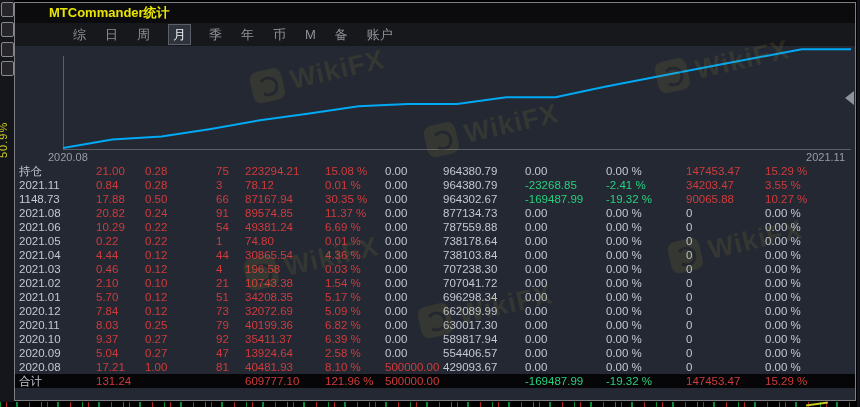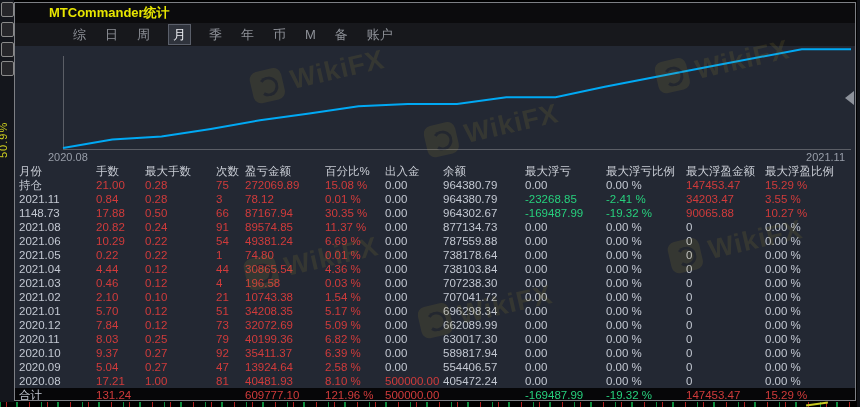--- a/index.html
+++ b/index.html
@@ -101,40 +101,26 @@
       <div class="axis-x"></div>
       <svg id="chart-svg" width="840" height="119">
           <polyline points="48.0,102.0 97.3,93.4 146.5,90.4 195.8,82.9 245.0,74.3 294.3,67.5 343.5,60.2 392.8,57.9 442.0,57.9 491.3,51.3 540.5,51.3 589.8,40.8 688.3,21.8 786.8,3.2 836.0,3.2" fill="none" stroke="#00a9f4" stroke-width="2"></polyline>
         </svg>
       <span class="xlab start">2020.08</span>
       <span class="xlab end">2021.11</span>
       <div class="collapse"></div>
     </div>
 
     <div class="stats" id="stats-table">
-        <div class="trow hdr">
-          <span class="c0">月份</span>
-          <span class="c1">手数</span>
-          <span class="c2">最大手数</span>
-          <span class="c3">次数</span>
-          <span class="c4">盈亏金额</span>
-          <span class="c5">百分比%</span>
-          <span class="c6">出入金</span>
-          <span class="c7">余额</span>
-          <span class="c8">最大浮亏</span>
-          <span class="c9">最大浮亏比例</span>
-          <span class="c10">最大浮盈金额</span>
-          <span class="c11">最大浮盈比例</span>
-        </div>
         <div class="trow ">
           <span class="c0 cell ">持仓</span>
           <span class="c1 cell red">21.00</span>
           <span class="c2 cell red">0.28</span>
           <span class="c3 cell red">75</span>
-          <span class="c4 cell red">272069.89</span>
+          <span class="c4 cell red">223294.21</span>
           <span class="c5 cell red">15.08 %</span>
           <span class="c6 cell ">0.00</span>
           <span class="c7 cell ">964380.79</span>
           <span class="c8 cell ">0.00</span>
           <span class="c9 cell ">0.00 %</span>
           <span class="c10 cell red">147453.47</span>
           <span class="c11 cell red">15.29 %</span>
         </div>
         <div class="trow ">
           <span class="c0 cell ">2021.11</span>
@@ -319,21 +305,21 @@
           <span class="c11 cell ">0.00 %</span>
         </div>
         <div class="trow ">
           <span class="c0 cell ">2020.08</span>
           <span class="c1 cell red">17.21</span>
           <span class="c2 cell red">1.00</span>
           <span class="c3 cell red">81</span>
           <span class="c4 cell red">40481.93</span>
           <span class="c5 cell red">8.10 %</span>
           <span class="c6 cell red">500000.00</span>
-          <span class="c7 cell ">405472.24</span>
+          <span class="c7 cell ">429093.67</span>
           <span class="c8 cell ">0.00</span>
           <span class="c9 cell ">0.00 %</span>
           <span class="c10 cell ">0</span>
           <span class="c11 cell ">0.00 %</span>
         </div>
         <div class="trow total">
           <span class="c0 cell ">合计</span>
           <span class="c1 cell red">131.24</span>
           <span class="c2 cell "></span>
           <span class="c3 cell "></span>

